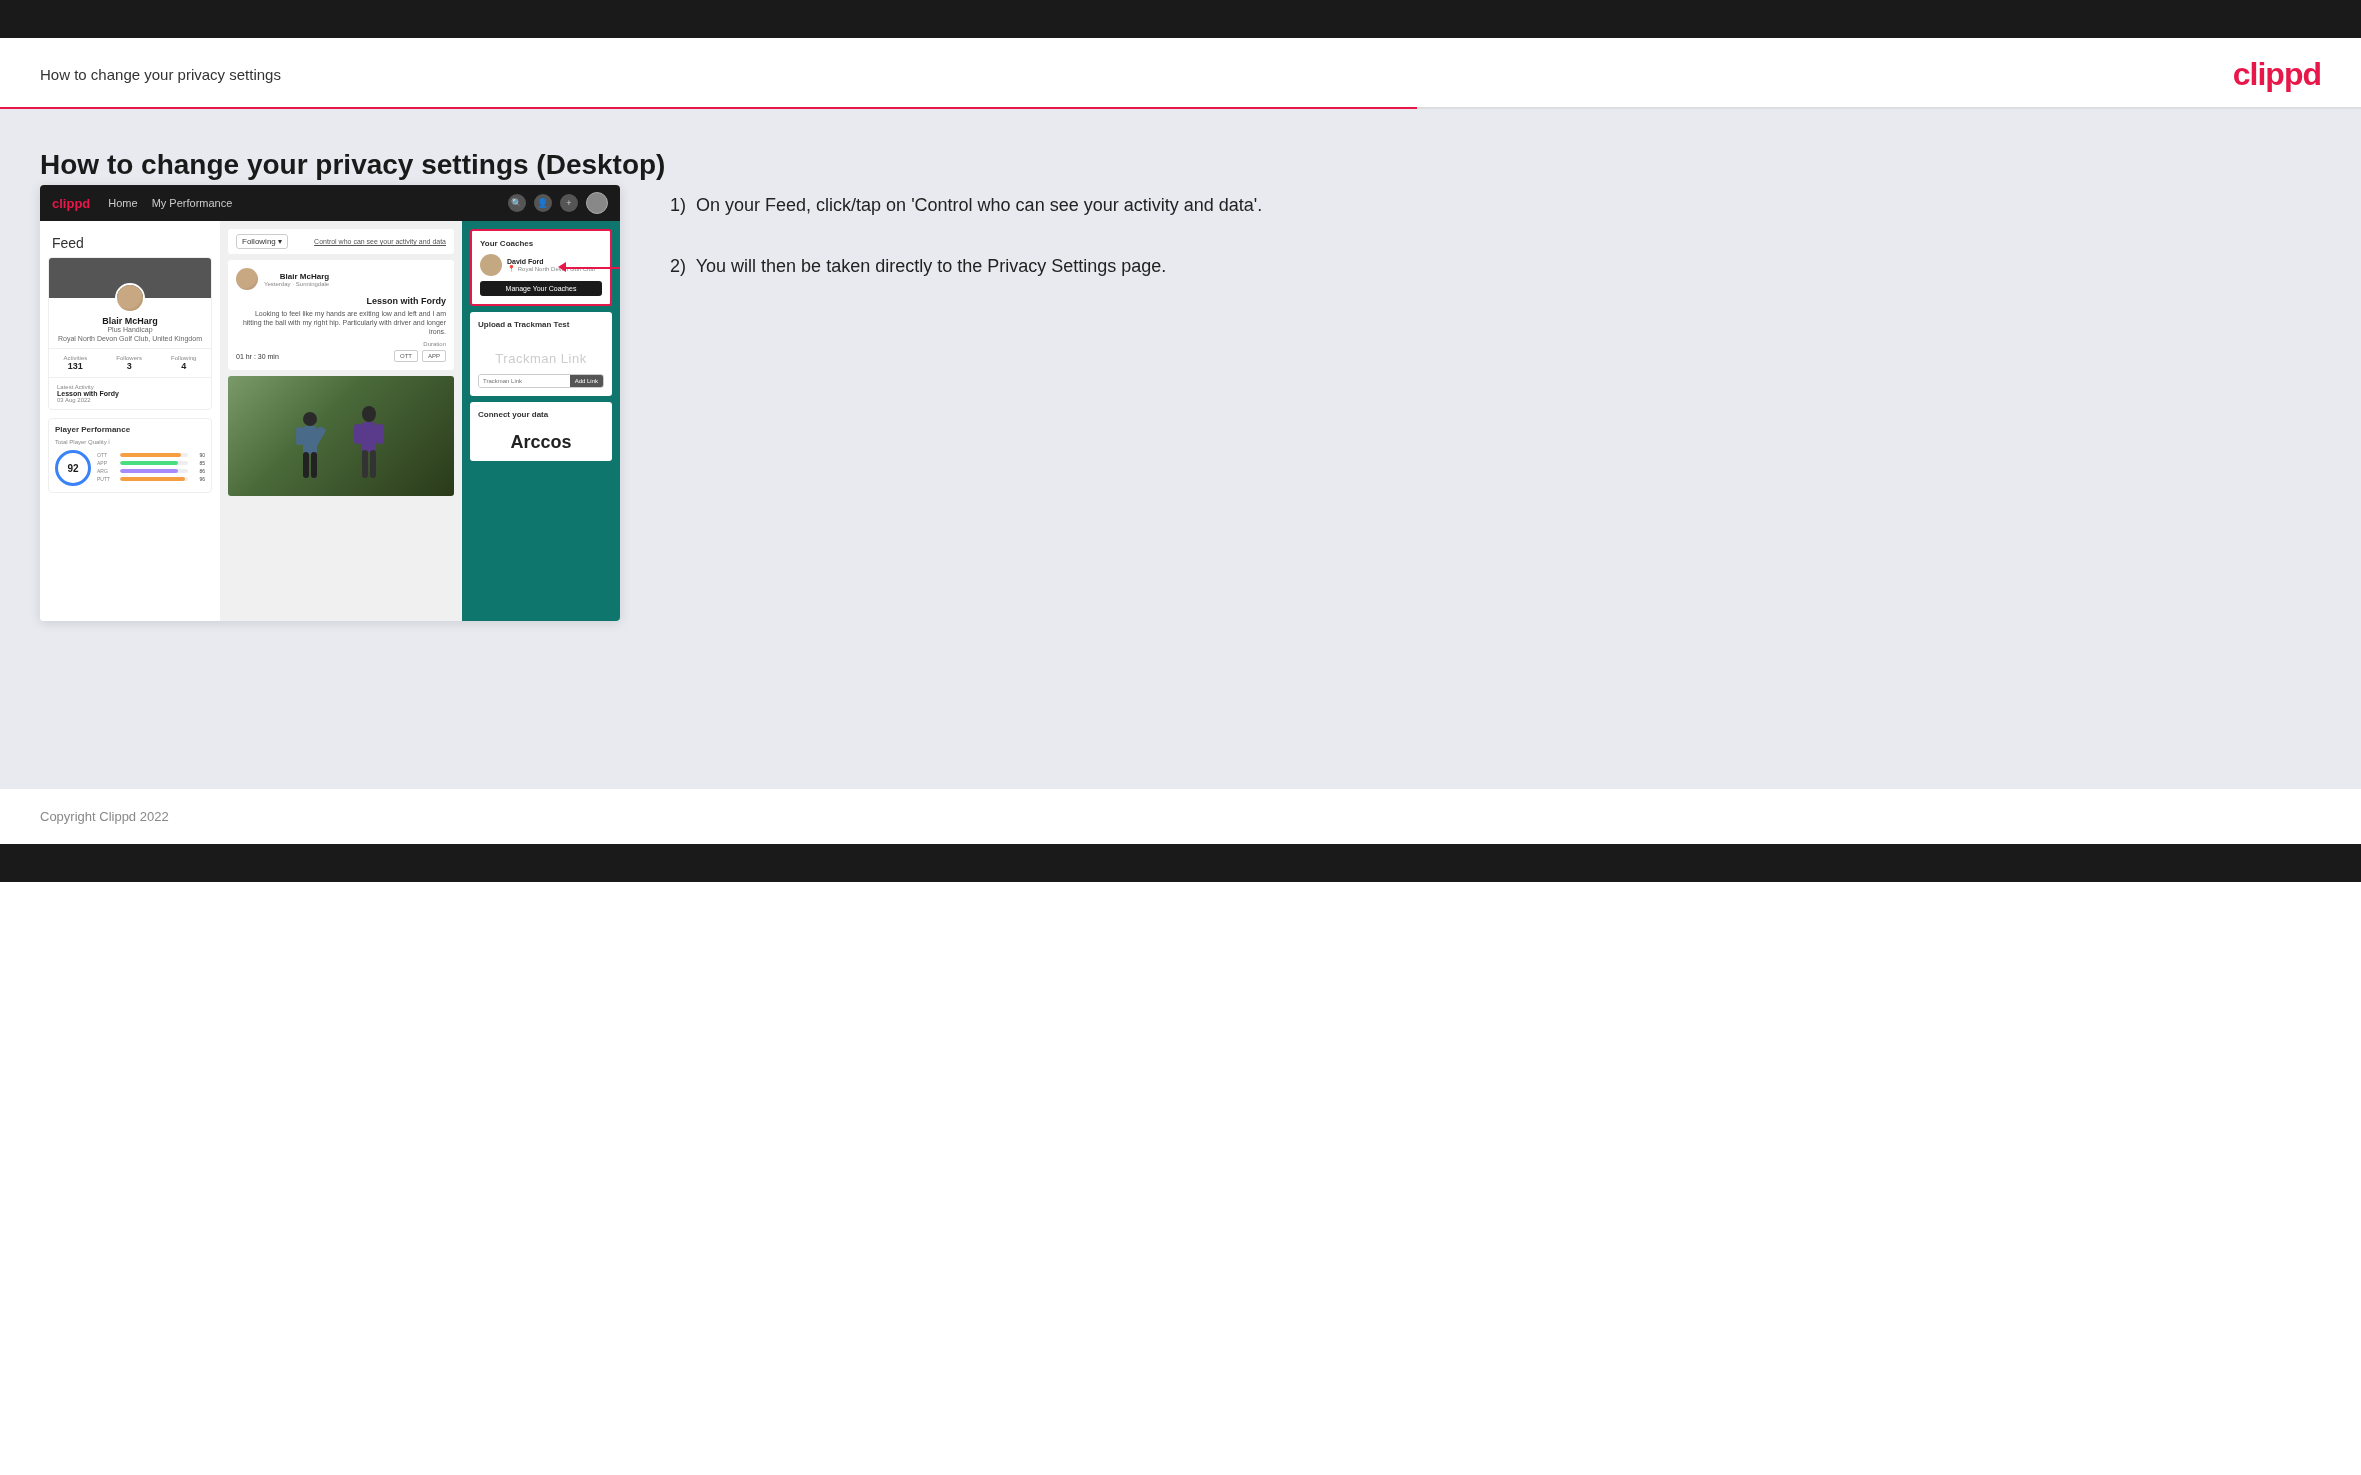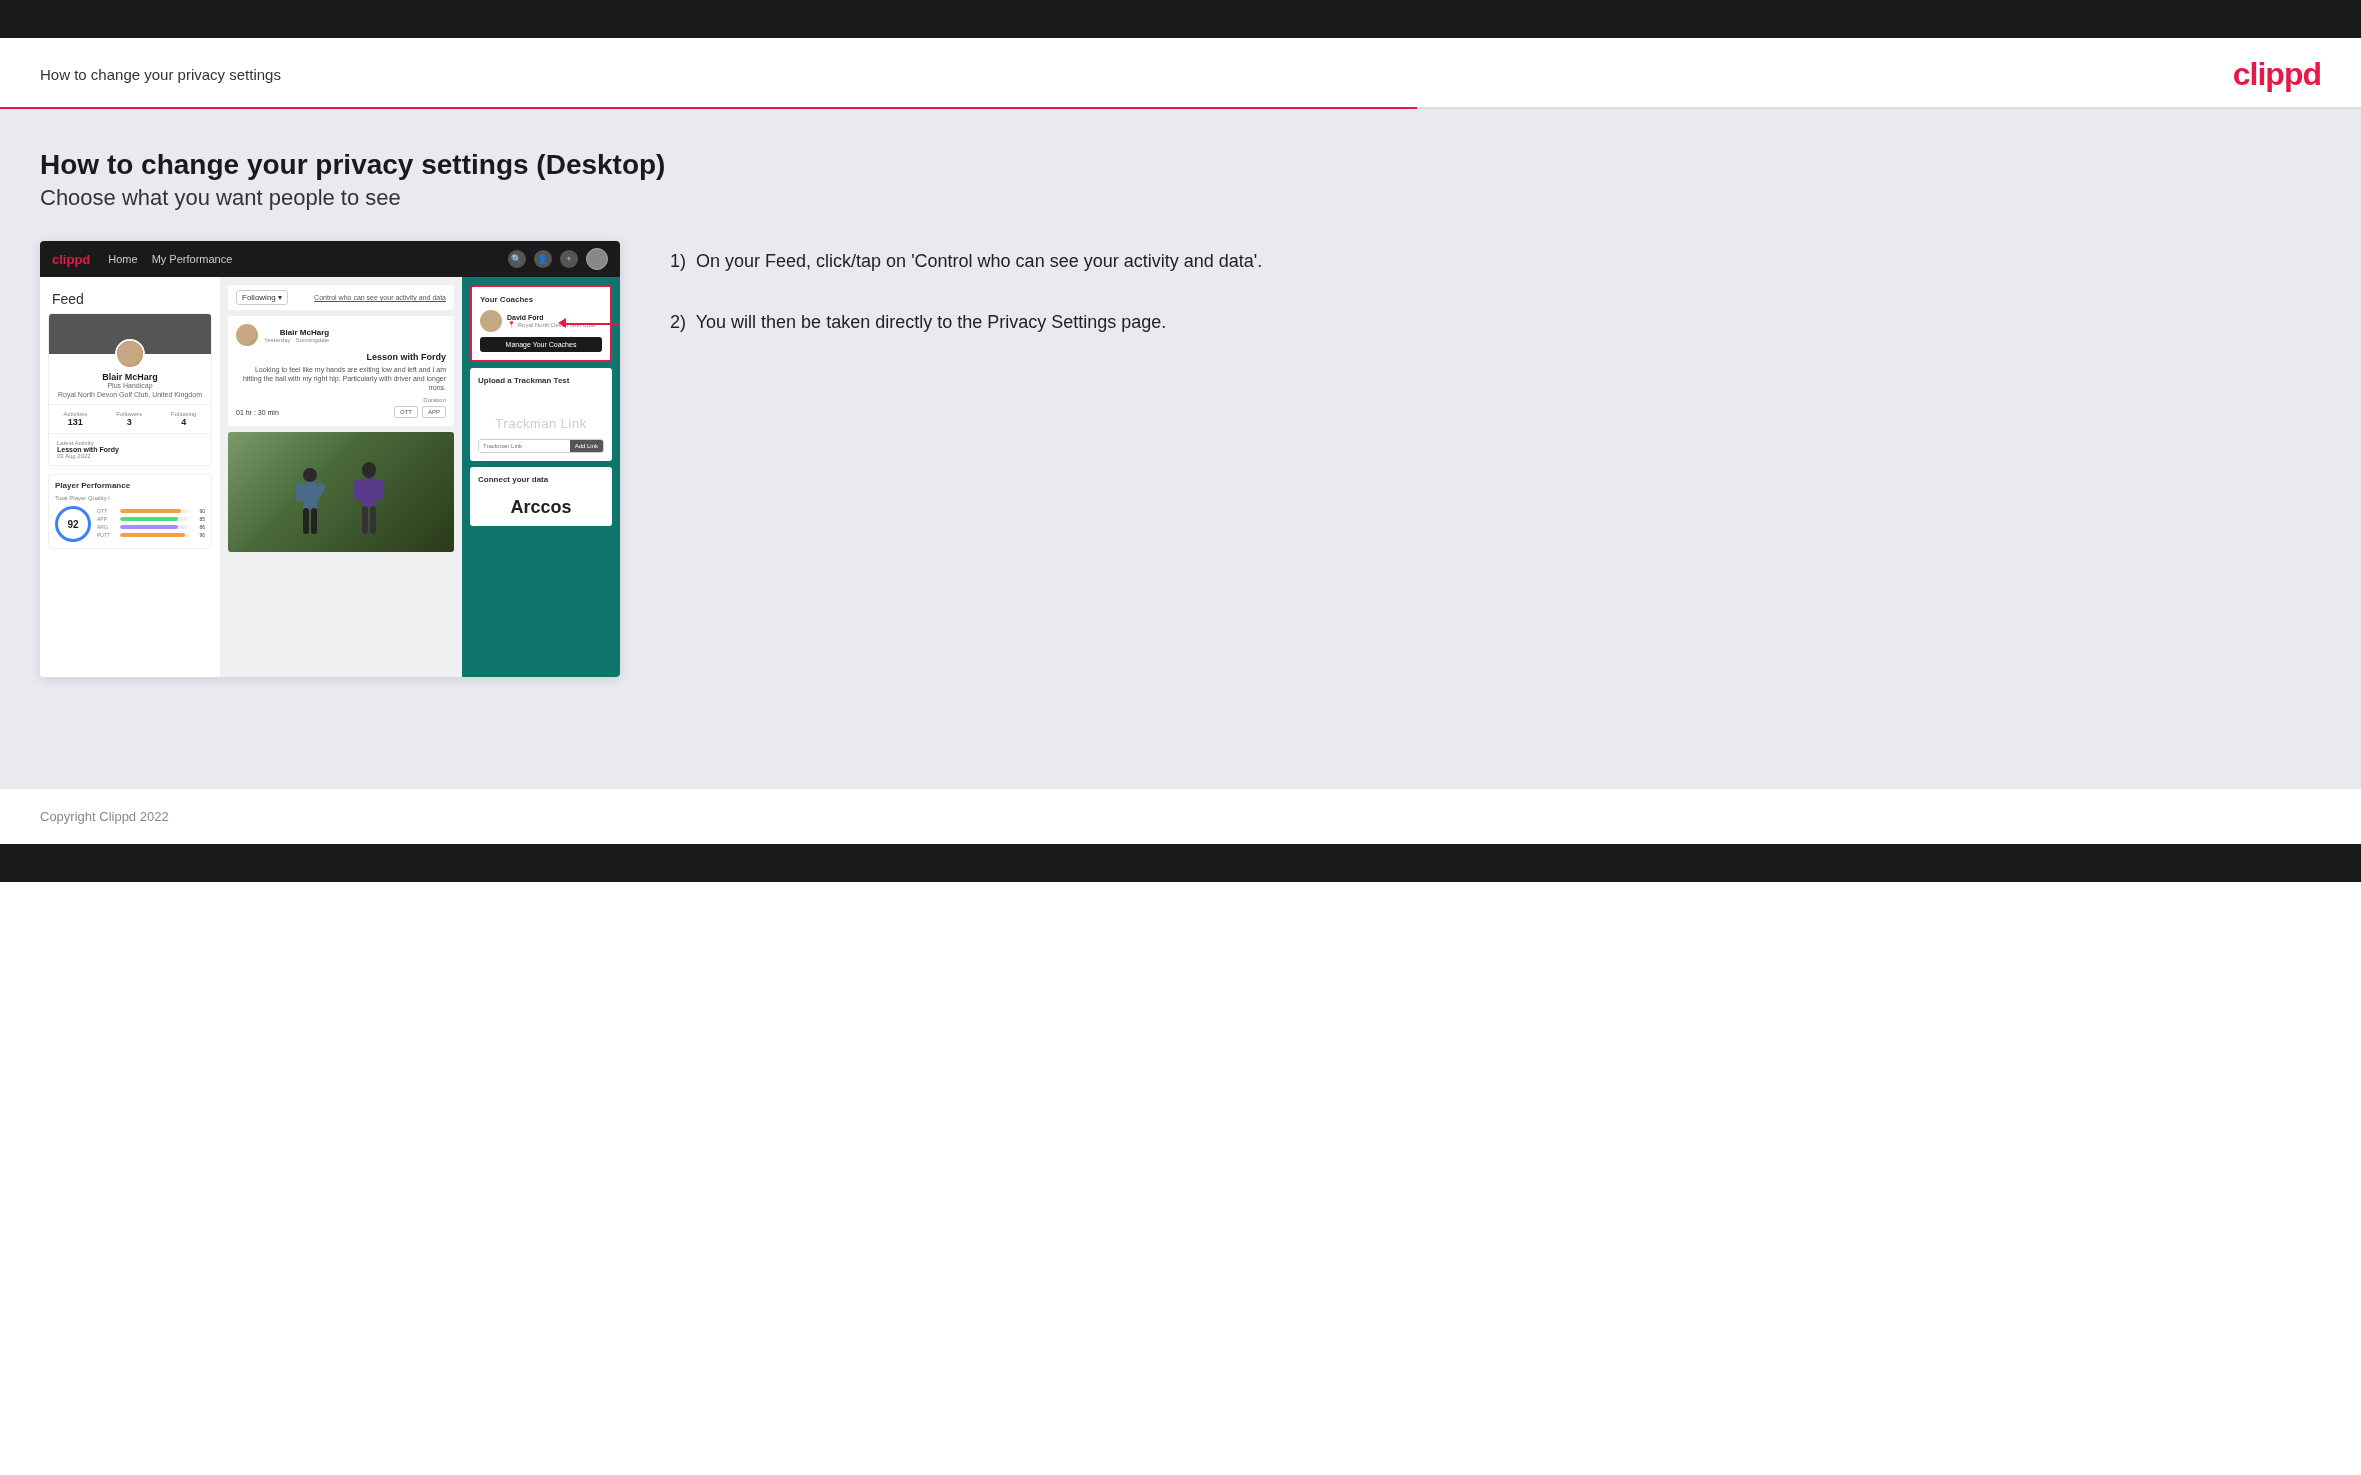--- a/index.html
+++ b/index.html
@@ -461,21 +461,21 @@
     .trackman-card {
       background: #fff;
       border-radius: 3px;
       padding: 8px;
       margin-bottom: 6px;
     }
     .trackman-title {
       font-size: 8px;
       font-weight: 600;
       color: #333;
-      margin-bottom: 21px;
+      margin-bottom: 12px;
     }
     .trackman-input-row {
       display: flex;
       align-items: center;
       gap: 3px;
       border: 1px solid #ccc;
       border-radius: 3px;
       overflow: hidden;
     }
     .trackman-input {
@@ -549,21 +549,20 @@
 <div class="top-bar"></div>
 
 <div class="header">
   <span class="header-title">How to change your privacy settings</span>
   <span class="logo">clippd</span>
 </div>
 <div class="header-divider"></div>
 
 <div class="main-content">
   <div class="page-headline">How to change your privacy settings (Desktop)</div>
-  <div class="page-subheadline">Choose what you want people to see</div>
 
   <div class="content-row">
 
     <div class="app-mockup" style="position:relative;">
 
       <div class="app-navbar">
         <span class="app-logo">clippd</span>
         <span class="app-nav-item">Home</span>
         <span class="app-nav-item">My Performance</span>
         <div class="app-nav-icons">

